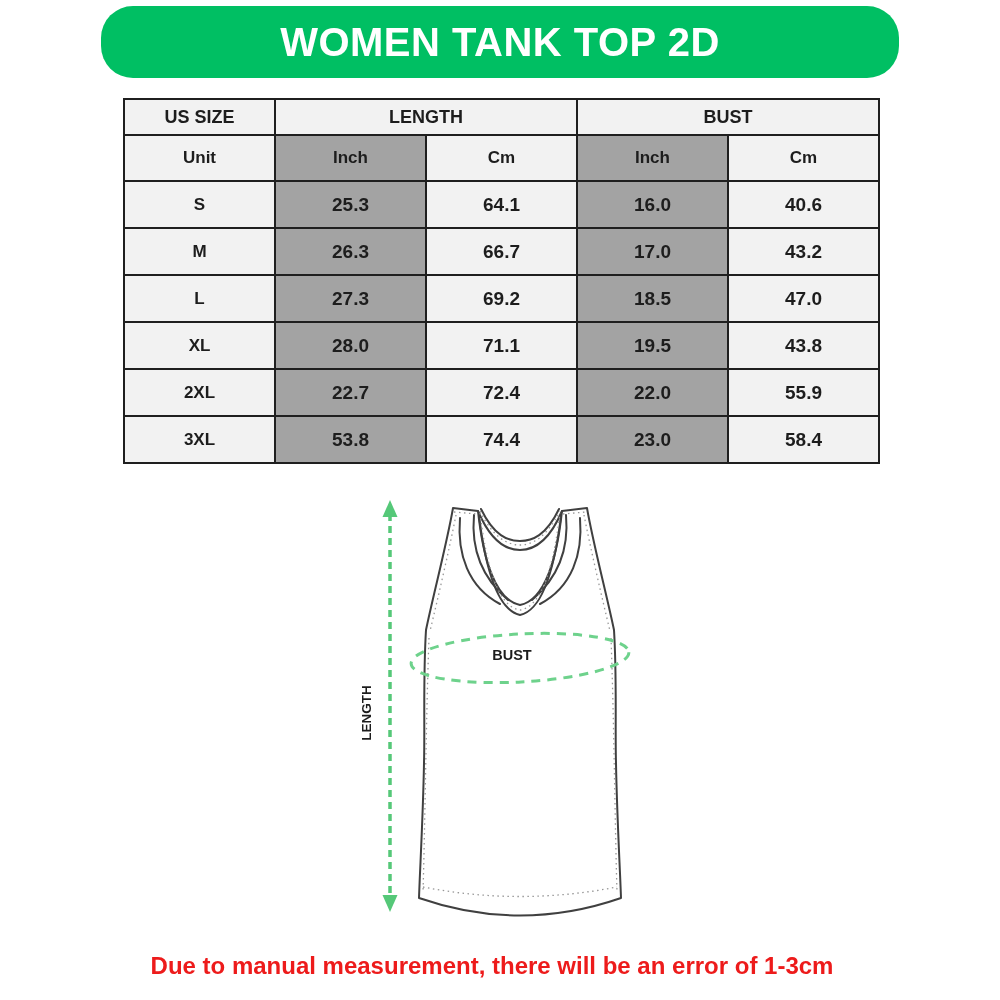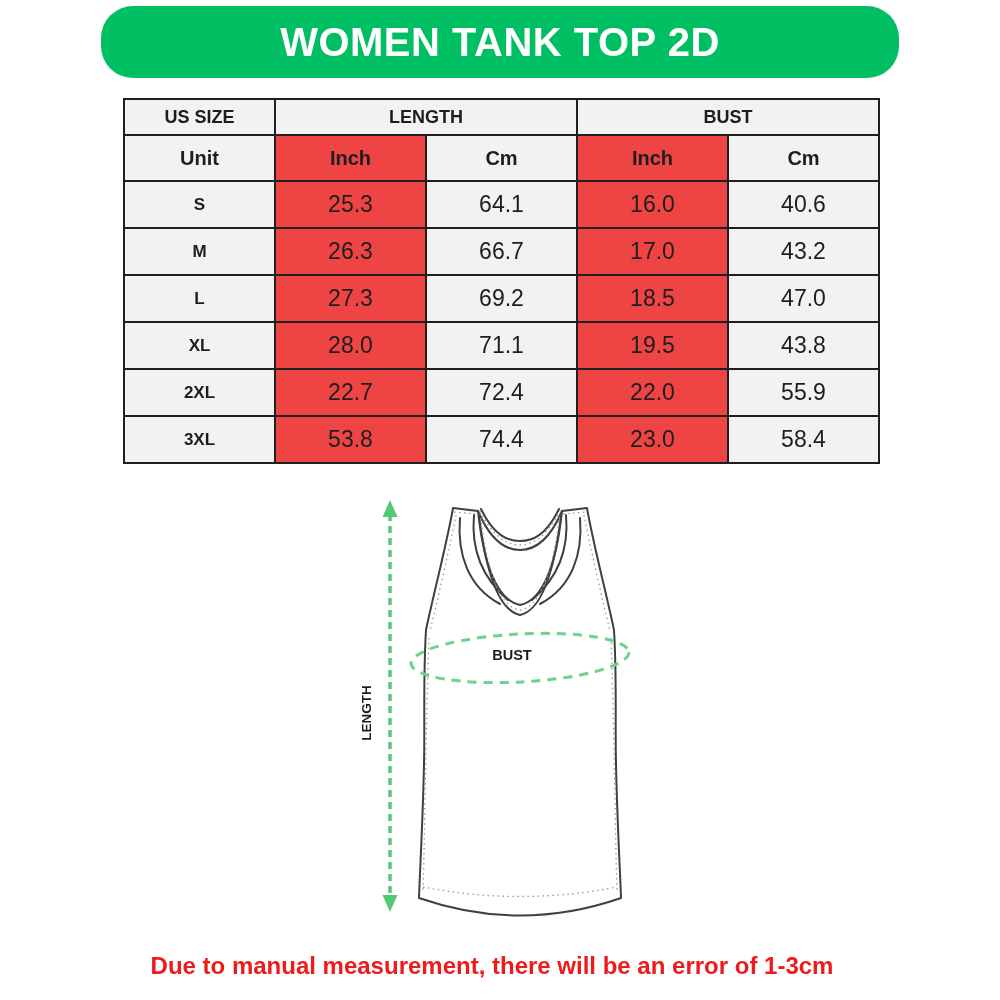--- a/index.html
+++ b/index.html
@@ -12,25 +12,25 @@
             background:#00BF63; display:flex; align-items:center; justify-content:center;border-radius:32px; }
   .banner h1 { color:#ffffff; font-size:40px; font-weight:bold; letter-spacing:.5px; }
 
   
   .size-table { position:absolute; left:123px; top:98px; width:757px;
                 border-collapse:collapse; table-layout:fixed; }
   .size-table th, .size-table td { border:2px solid #1f1f1f; text-align:center;
                 vertical-align:middle; padding:0; }
   .size-table col { width:20%; }
   .row-group th { height:36px; font-size:18px; font-weight:bold; }
-  .row-unit  th { height:46px; font-size:20px; font-weight:bold; }
-  .row-data  td { height:47px; font-size:23px; font-weight:400; }
+  .row-unit  th { height:46px; font-size:17px; font-weight:bold; }
+  .row-data  td { height:47px; font-size:19px; font-weight:700; }
   .row-data  td.size-cell { font-size:17px; font-weight:bold; }
   .gray  { background:#f2f2f2; }
-  .white { background:#ef4444; }
+  .white { background:#a3a3a3; }
 
   
   .diagram { position:absolute; left:350px; top:488px; width:310px; height:458px; }
 
   
   .footnote { position:absolute; left:0; top:952px; width:940px; padding-left:44px;
               text-align:center; font-size:24px; font-weight:bold; color:#ED1B1B; }
 </style>
 </head>
 <body>

